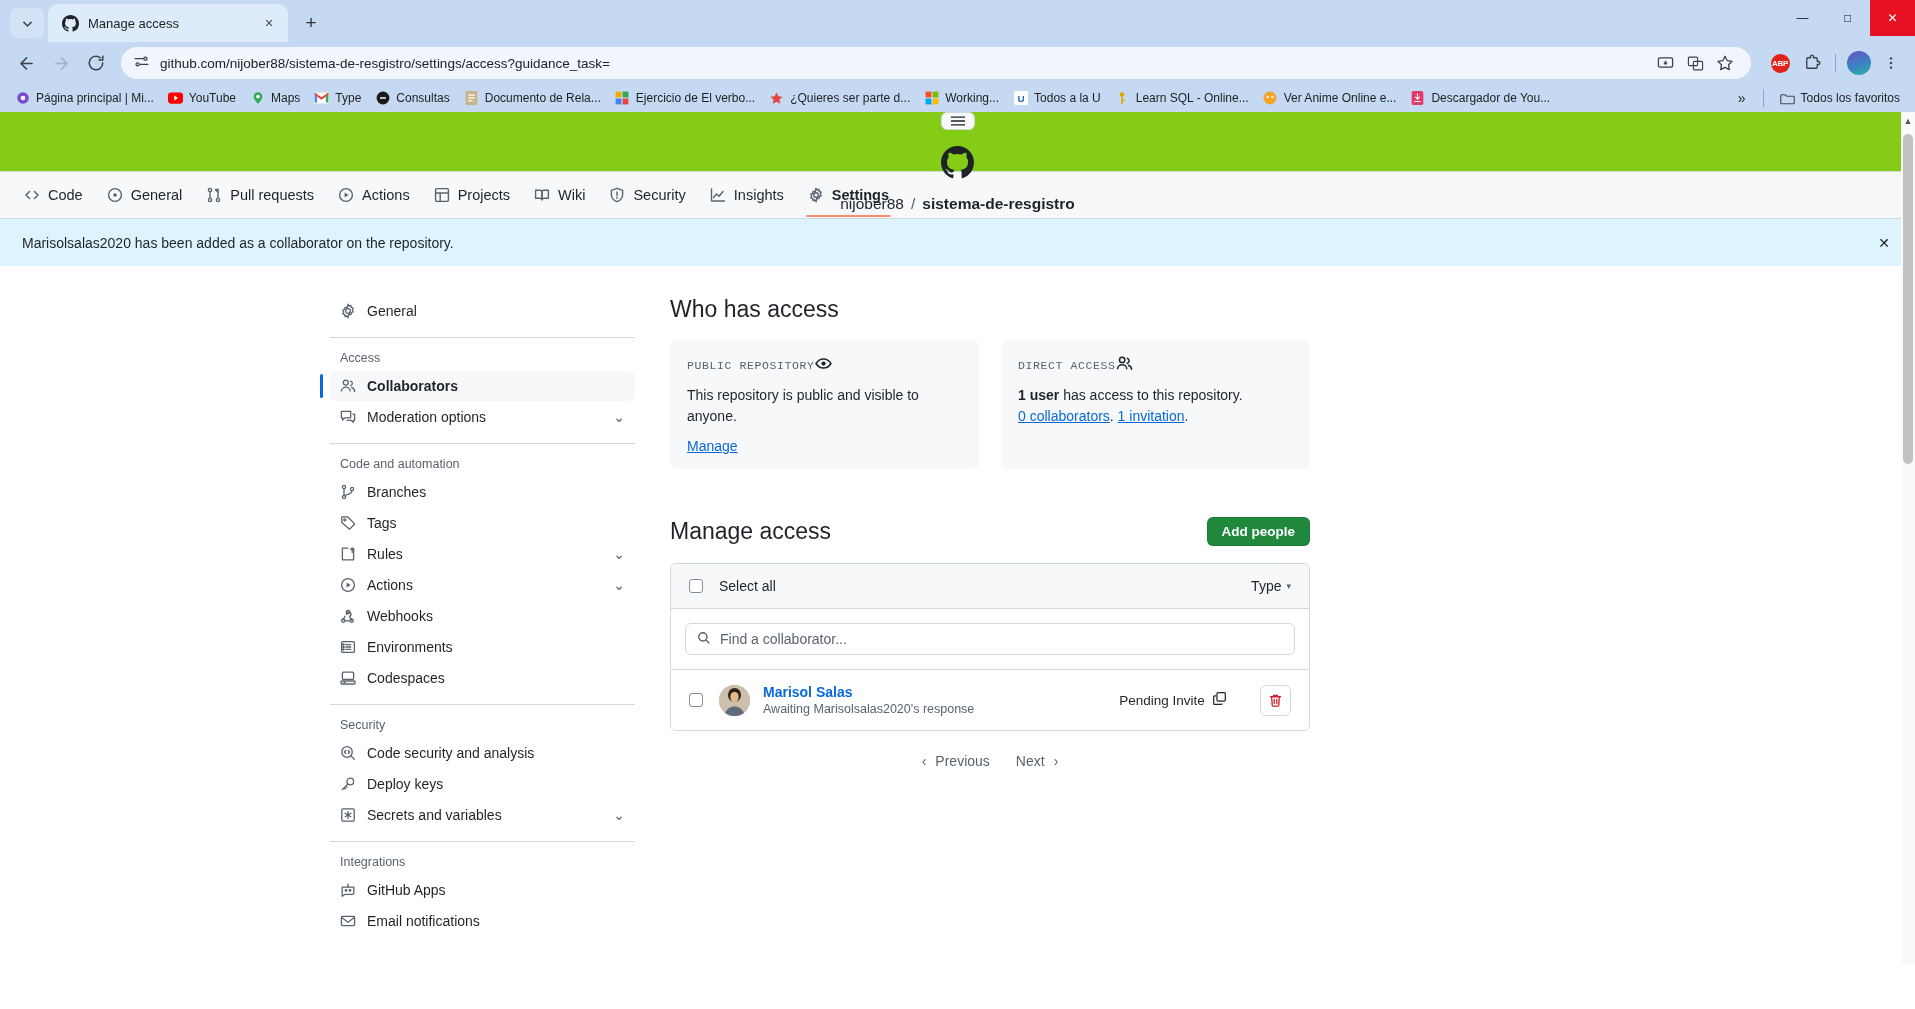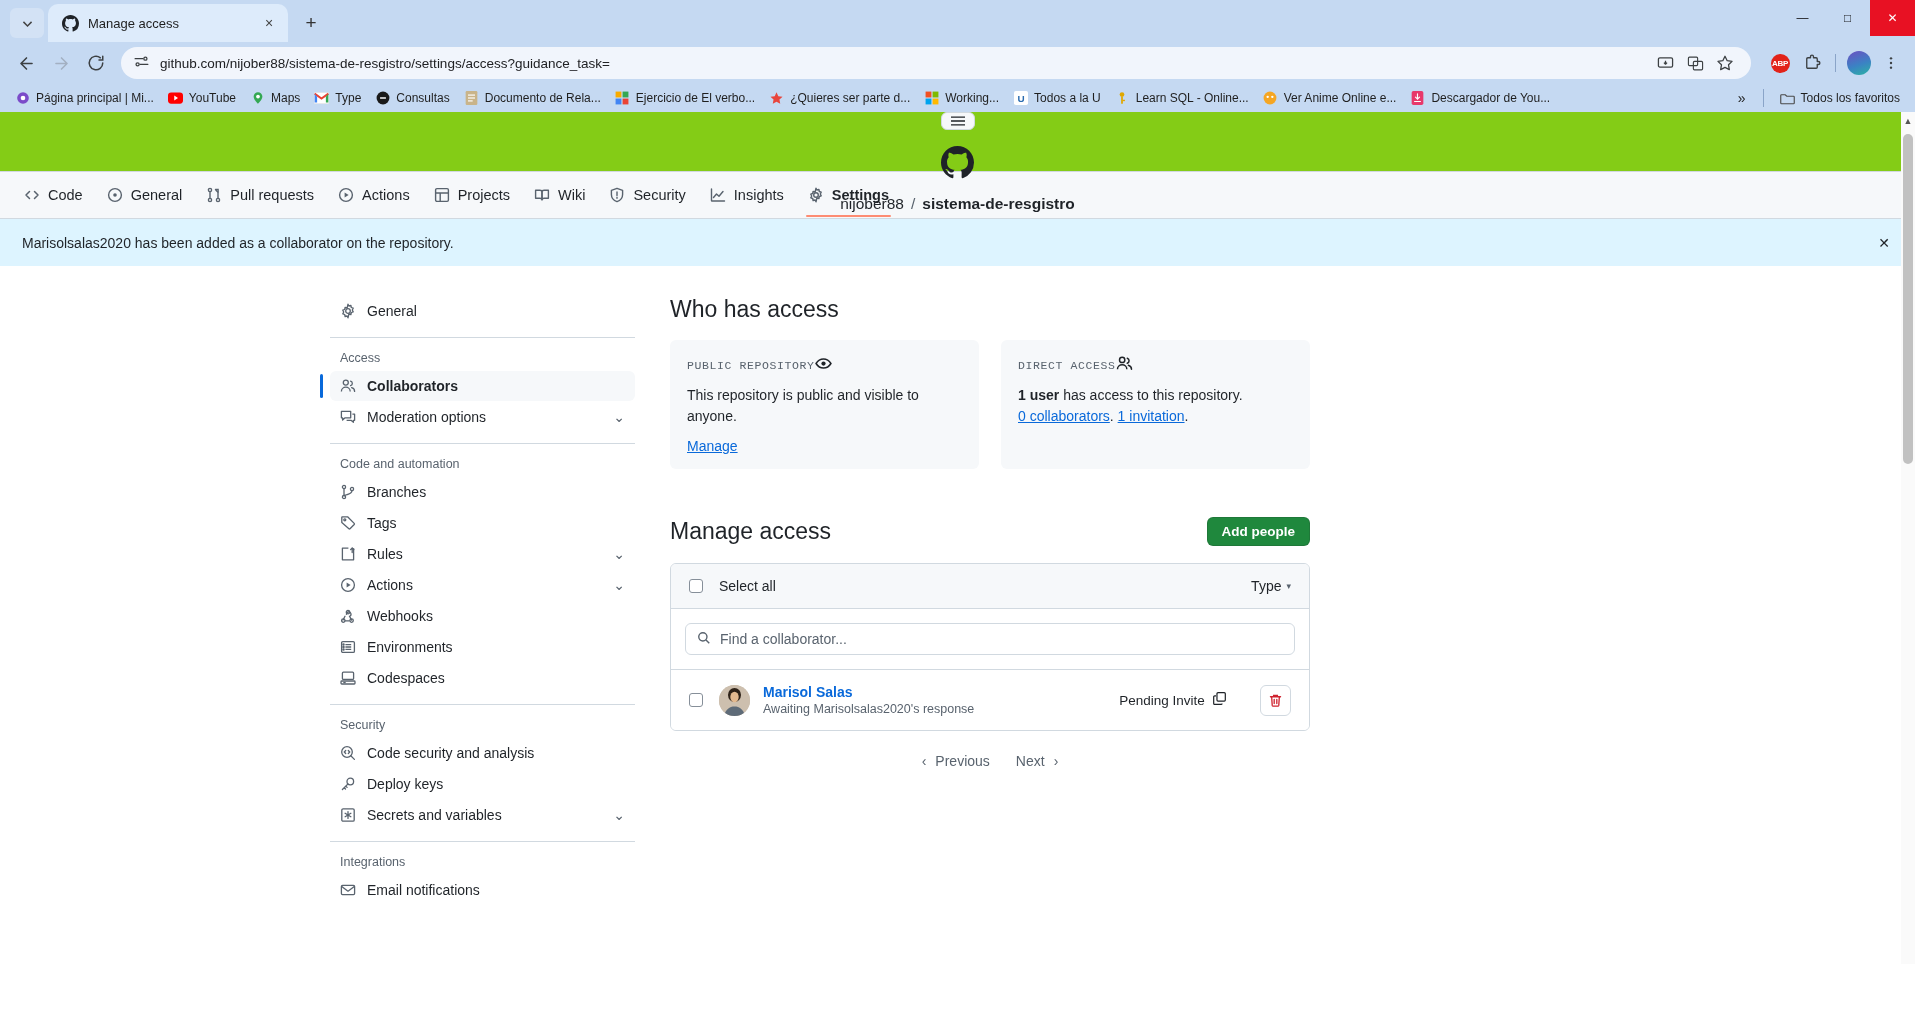--- a/index.html
+++ b/index.html
@@ -759,20 +759,29 @@
             <rect x="1.8" y="1.8" width="12.4" height="12.4" rx="1.3"></rect>
             <path d="M8 4.6v6.8M5.1 6.3l5.8 3.4M10.9 6.3L5.1 9.7" stroke-linecap="round"></path>
           </svg>
         <span>Secrets and variables</span>
         <span class="chev">⌄</span>
       </div>
 
       <div class="side-sep"></div>
       <div class="side-head">Integrations</div>
 
+      <div class="side-item">
+        <svg width="16" height="16" viewBox="0 0 16 16" fill="none" stroke="currentColor" stroke-width="1.3" stroke-linejoin="round">
+            <path d="M2.2 5.2h11.6v6.1a1 1 0 01-1 1H5.2L2.2 14.2z"></path>
+            <circle cx="6" cy="8.4" r=".8" fill="currentColor"></circle>
+            <circle cx="10" cy="8.4" r=".8" fill="currentColor"></circle>
+            <path d="M8 2v3.2" stroke-linecap="round"></path>
+          </svg>
+        <span>GitHub Apps</span>
+      </div>
       <div class="side-item">
         <svg width="16" height="16" viewBox="0 0 16 16" fill="none" stroke="currentColor" stroke-width="1.3" stroke-linejoin="round">
             <rect x="1.4" y="3.3" width="13.2" height="9.4" rx="1.1"></rect>
             <path d="M1.4 4.3L8 9.2l6.6-4.9"></path>
           </svg>
         <span>Email notifications</span>
       </div>
     </div>
 
     <div class="main">

